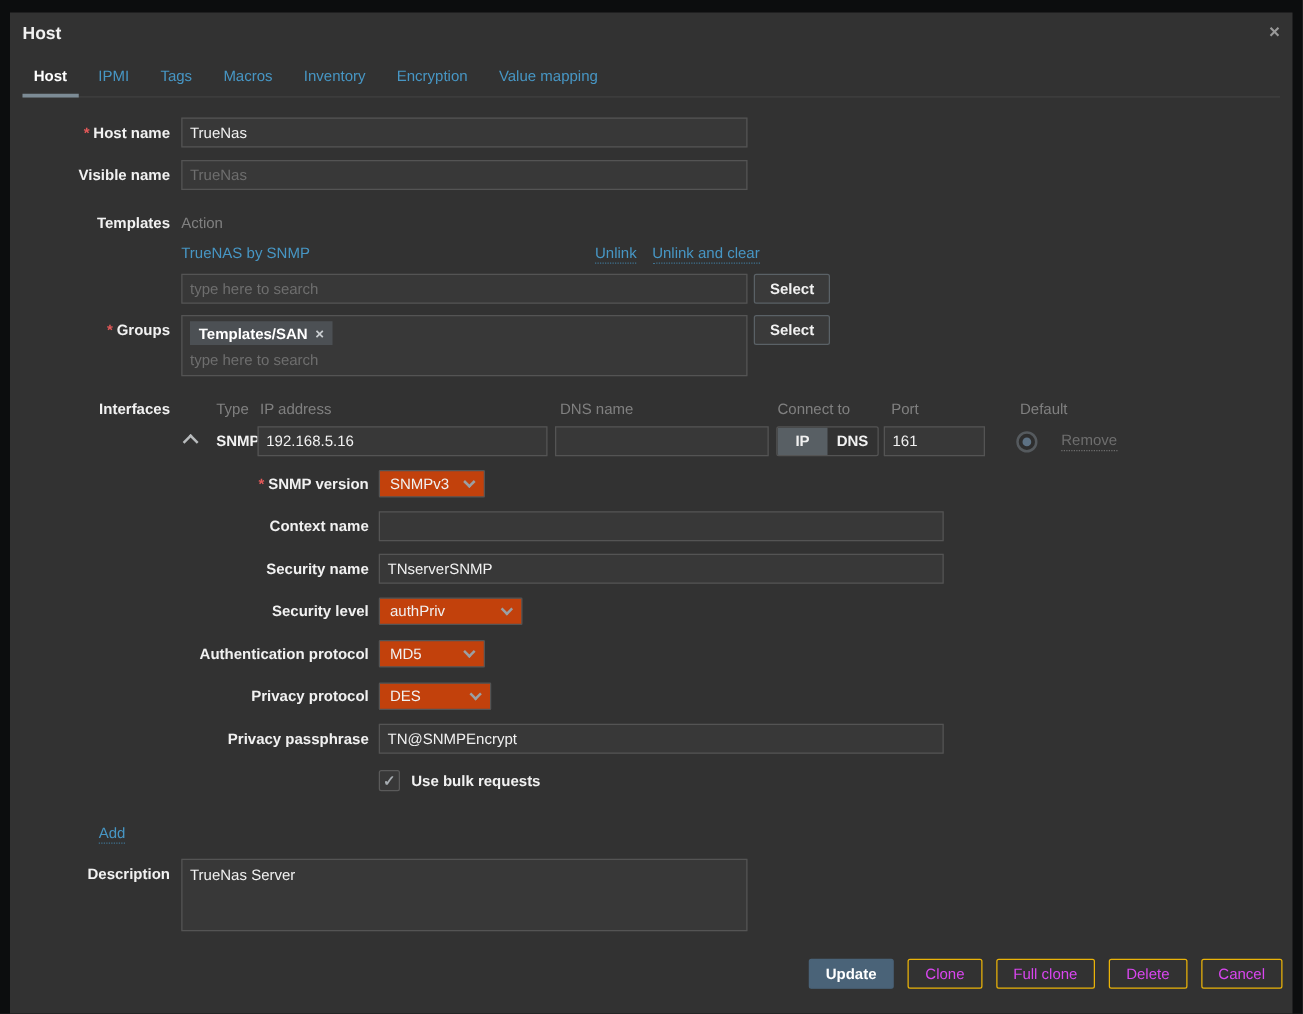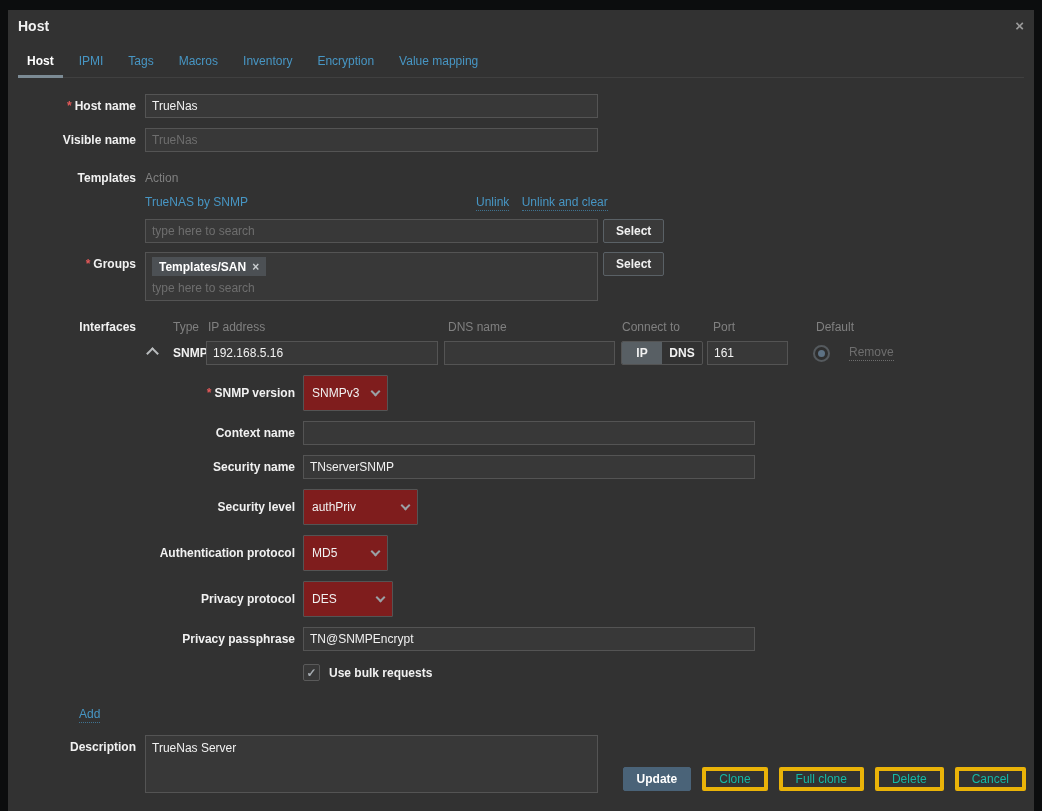--- a/index.html
+++ b/index.html
@@ -96,21 +96,21 @@
     border:2px solid #555a5e; background:#2e2e2e; position:relative;
   }
   .radio::after { content:""; position:absolute; inset:3px; border-radius:50%; background:#5d7183; }
   .remove-lnk { color:#6e6e6e; border-bottom:1px dotted #6e6e6e; padding-bottom:1px; cursor:default; }
 
   
   .subrow { display:flex; align-items:center; margin-bottom:10px; }
   .lbl2 { width:277px; text-align:right; font-weight:bold; flex-shrink:0; line-height:24px; }
   .fld2 { margin-left:8px; display:flex; align-items:center; }
   .dd {
-    height:36px; background:#7f1d1d; border:1px solid #545454; border-radius:1px;
+    height:22px; background:#c2410c; border:1px solid #545454; border-radius:1px;
     display:inline-flex; align-items:center; justify-content:space-between;
     padding:0 8px; cursor:pointer;
   }
   .dd .caret {
     width:7px; height:7px; border-right:2px solid #9aa0a5; border-bottom:2px solid #9aa0a5;
     transform:rotate(45deg); margin:-3px 0 0 12px; flex-shrink:0;
   }
   .dd-85 { width:85px; } .dd-115 { width:115px; } .dd-90 { width:90px; }
   .cb {
     width:17px; height:17px; background:#383838; border:1px solid #5a5a5a; border-radius:2px;
@@ -118,21 +118,21 @@
     color:#a7adb2; font-weight:bold; font-size:12px; cursor:pointer;
   }
   .cb-label { margin-left:9px; font-weight:bold; }
   .add-row { margin:26px 0 14px 61px; }
   textarea.txt { width:453px; height:58px; padding:4px 6px; resize:none; line-height:16px; }
 
   
   .footer { position:absolute; right:8px; bottom:20px; display:flex; gap:11px; }
   .btn { height:24px; padding:0 13px; border-radius:2px; font:inherit; cursor:pointer; }
   .btn.primary { background:#4a6378; border:1px solid #4a6378; color:#ffffff; font-weight:bold; }
-  .btn.ghost { background:transparent; border:4px solid #eab308; color:#14b8a6; }
+  .btn.ghost { background:transparent; border:1px solid #eab308; color:#d946ef; }
 </style>
 </head>
 <body>
 
 <div class="dialog">
   <div class="dialog-title">Host</div>
   <span class="close">×</span>
 
   <div class="tabs">
     <span class="tab active">Host</span>

